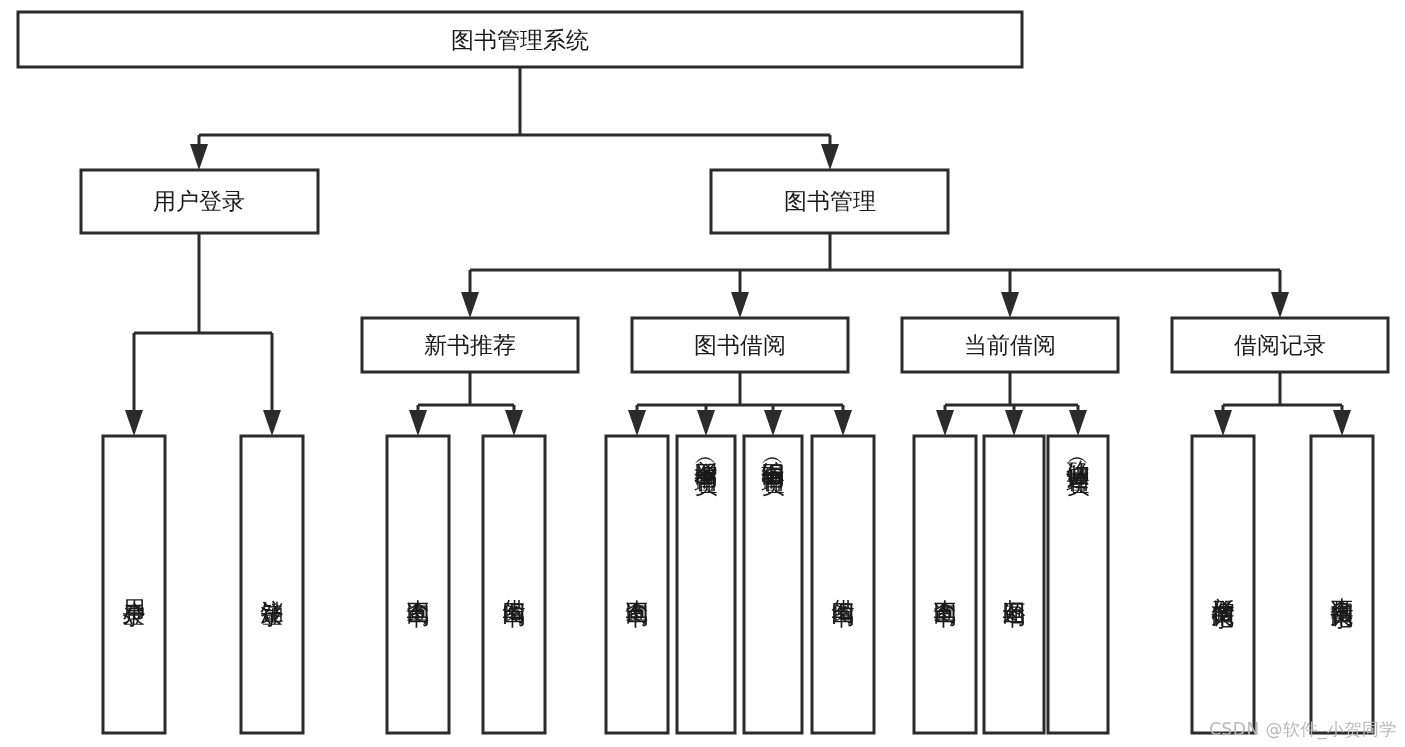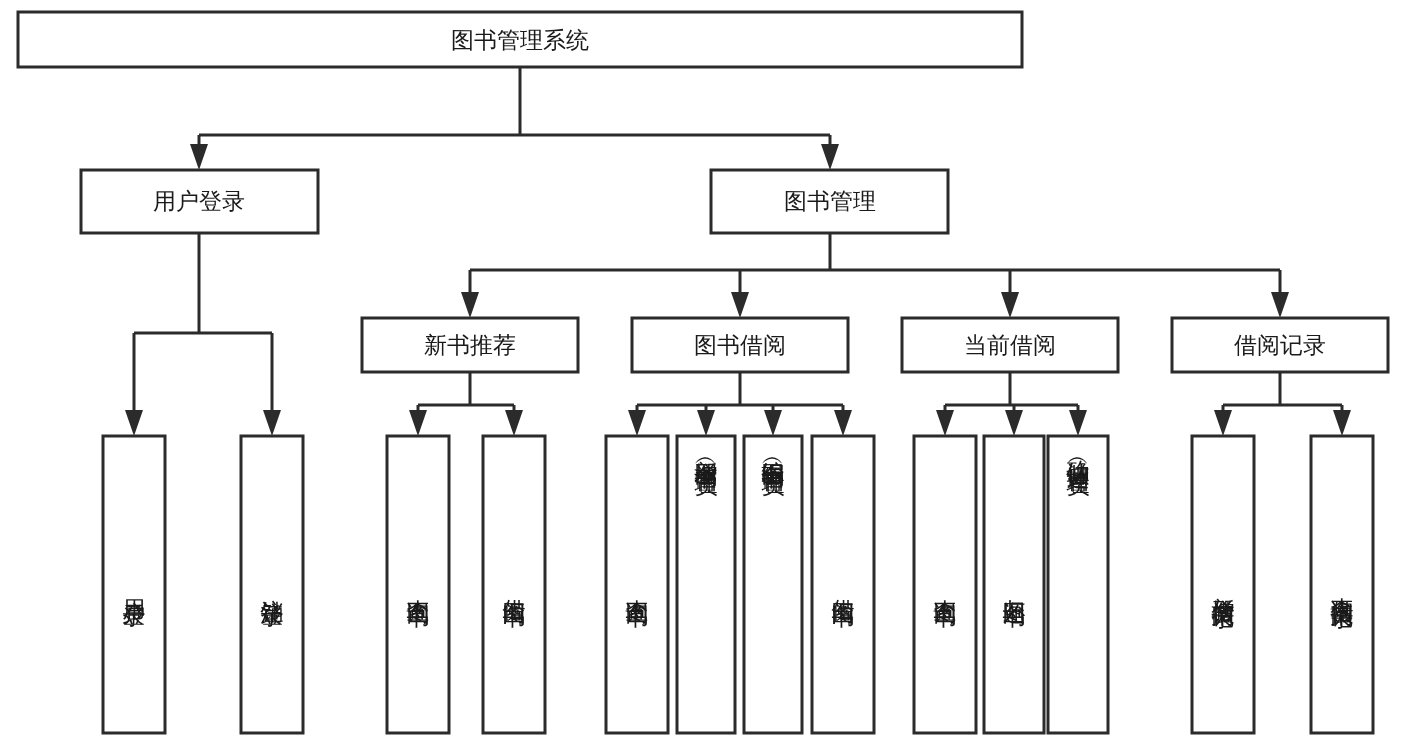--- a/index.html
+++ b/index.html
@@ -234,14 +234,15 @@
   </div>
 
   <div class="vlabel-wrap" style="left:1192px; top:436px; width:62px; height:297px;">
     <span class="vlabel-text">新增借阅记录</span>
   </div>
 
   <div class="vlabel-wrap" style="left:1311px; top:436px; width:62px; height:297px;">
     <span class="vlabel-text">查询借阅记录</span>
   </div>
 
+  <div class="watermark-text">CSDN @软件_小贺同学</div>
 
 </div>
 
 </body></html>

